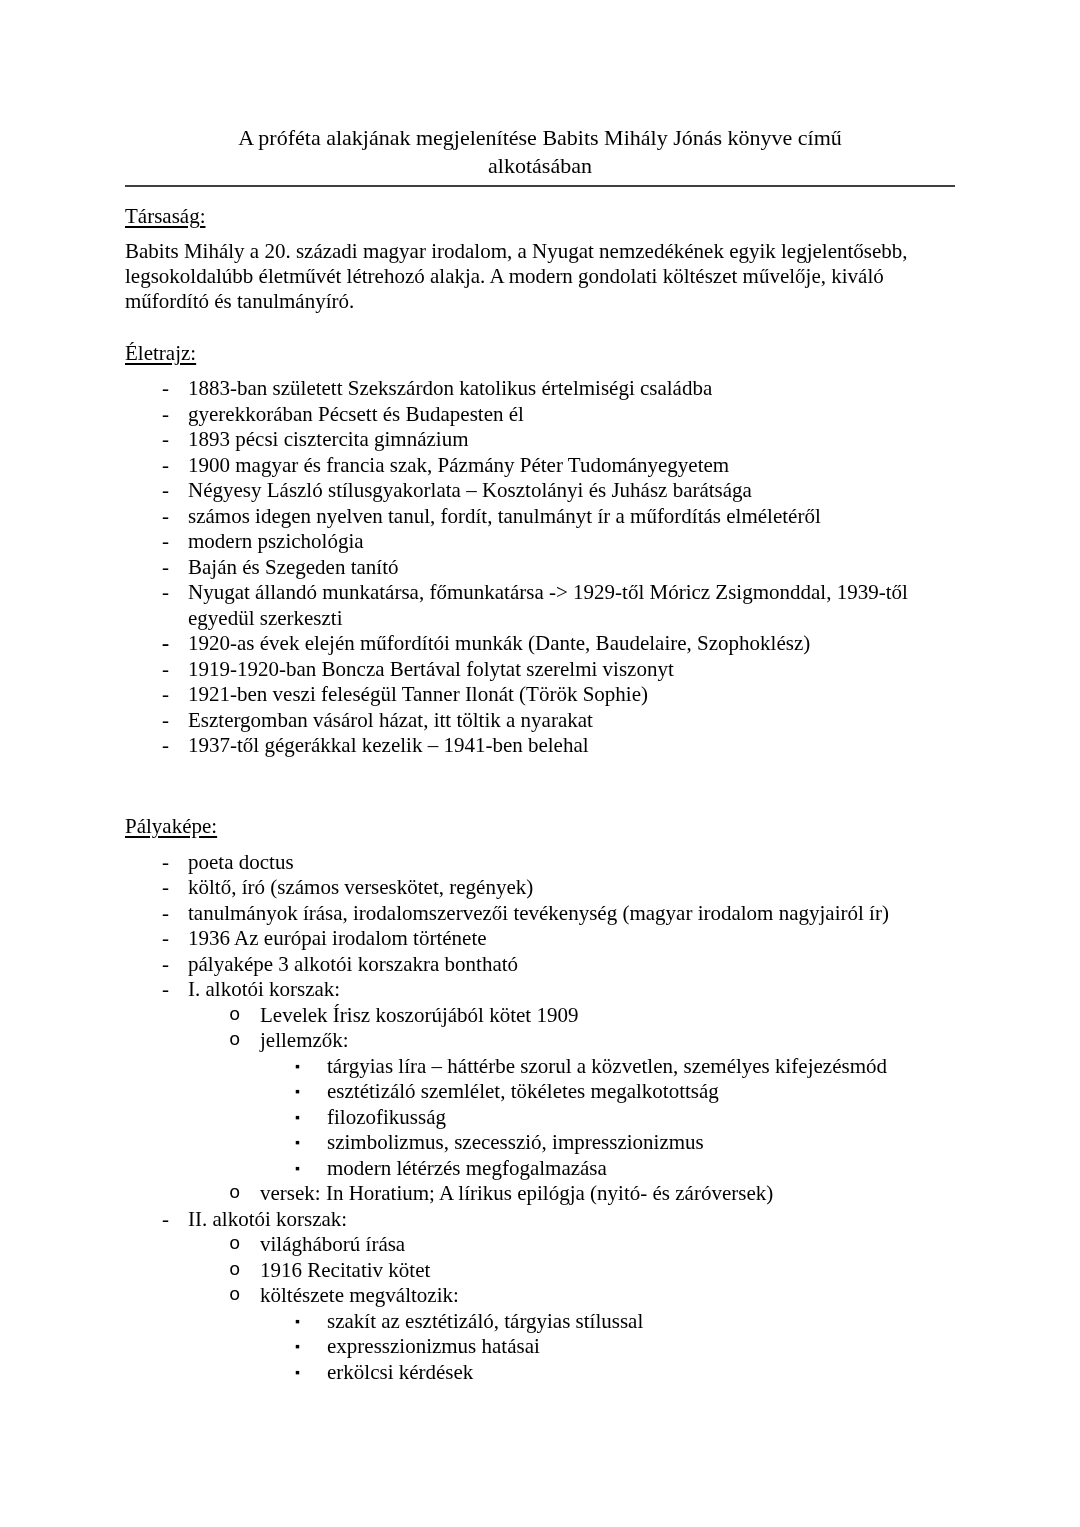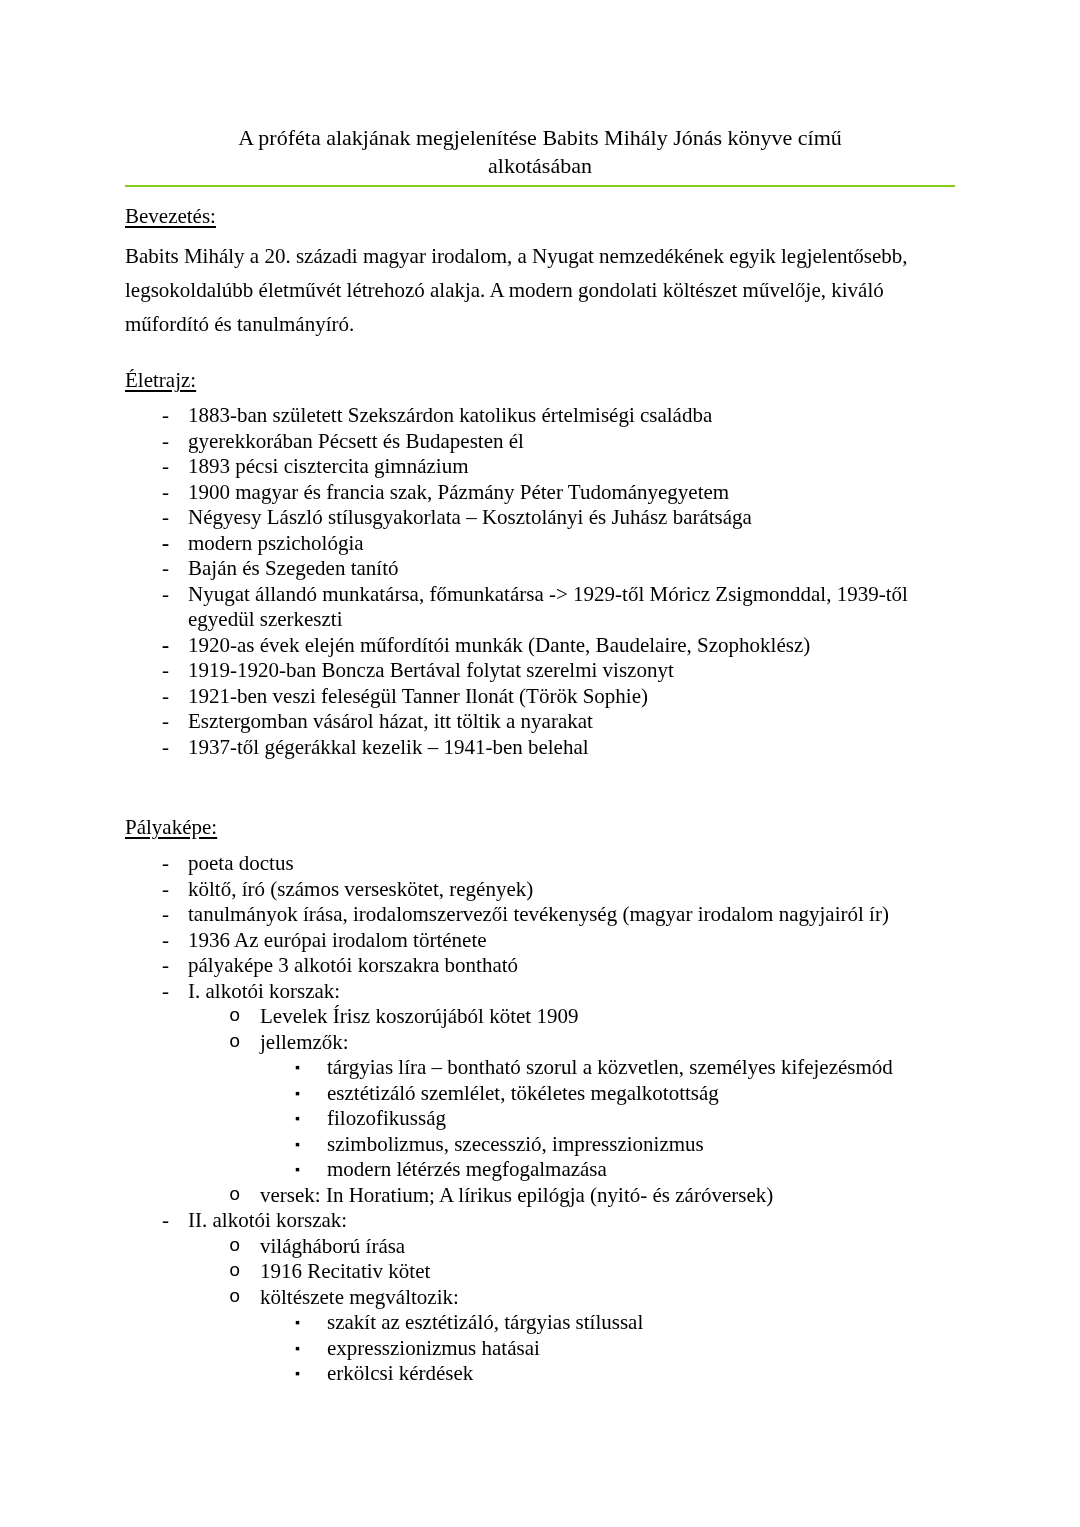--- a/index.html
+++ b/index.html
@@ -16,21 +16,21 @@
     overflow: hidden;
   }
   .page {
     box-sizing: border-box;
     width: 1080px;
     height: 1527px;
     padding: 124px 125px 0 125px;
   }
   
   .title-block {
-    border-bottom: 2px solid #84cc16;
+    border-bottom: 2px solid #404040;
     padding-bottom: 5px;
   }
   .title-line {
     text-align: center;
     font-size: 22px;
     line-height: 28px;
     white-space: nowrap;
   }
   
   .heading {
@@ -39,21 +39,21 @@
     text-decoration: underline;
     text-underline-offset: 3px;
   }
   .h-intro   { margin-top: 16px; }
   .h-bio     { margin-top: 26px; }
   .h-career  { margin-top: 54px; }
   
   .para {
     margin-top: 10px;
     font-size: 21px;
-    line-height: 34px;
+    line-height: 25px;
   }
   
   .list { margin-top: 10px; }
   .list-career { margin-top: 11px; }
   .li {
     position: relative;
     font-size: 21px;
     line-height: 25.5px;
   }
   .li .bullet {
@@ -70,33 +70,33 @@
 </head>
 <body>
 
 <div class="page">
 
   <div class="title-block">
     <div class="title-line">A próféta alakjának megjelenítése Babits Mihály Jónás könyve című</div>
     <div class="title-line">alkotásában</div>
   </div>
 
-  <div class="heading h-intro">Bevezetés:</div>
+  <div class="heading h-intro">Társaság:</div>
 
   <div class="para">Babits Mihály a 20. századi magyar irodalom, a Nyugat nemzedékének egyik legjelentősebb, legsokoldalúbb életművét létrehozó alakja. A modern gondolati költészet művelője, kiváló műfordító és tanulmányíró.</div>
 
   <div class="heading h-bio">Életrajz:</div>
 
   <div class="list list-bio">
       <div class="li lvl1"><span class="bullet">-</span><span class="li-text">1883-ban született Szekszárdon katolikus értelmiségi családba</span></div>
       <div class="li lvl1"><span class="bullet">-</span><span class="li-text">gyerekkorában Pécsett és Budapesten él</span></div>
       <div class="li lvl1"><span class="bullet">-</span><span class="li-text">1893 pécsi cisztercita gimnázium</span></div>
       <div class="li lvl1"><span class="bullet">-</span><span class="li-text">1900 magyar és francia szak, Pázmány Péter Tudományegyetem</span></div>
       <div class="li lvl1"><span class="bullet">-</span><span class="li-text">Négyesy László stílusgyakorlata – Kosztolányi és Juhász barátsága</span></div>
-      <div class="li lvl1"><span class="bullet">-</span></div>
+      <div class="li lvl1"><span class="bullet">-</span><span class="li-text">számos idegen nyelven tanul, fordít, tanulmányt ír a műfordítás elméletéről</span></div>
       <div class="li lvl1"><span class="bullet">-</span><span class="li-text">modern pszichológia</span></div>
       <div class="li lvl1"><span class="bullet">-</span><span class="li-text">Baján és Szegeden tanító</span></div>
       <div class="li lvl1"><span class="bullet">-</span><span class="li-text">Nyugat állandó munkatársa, főmunkatársa -&gt; 1929-től Móricz Zsigmonddal, 1939-től egyedül szerkeszti</span></div>
       <div class="li lvl1"><span class="bullet">-</span></div>
       <div class="li lvl1"><span class="bullet">-</span><span class="li-text">1920-as évek elején műfordítói munkák (Dante, Baudelaire, Szophoklész)</span></div>
       <div class="li lvl1"><span class="bullet">-</span><span class="li-text">1919-1920-ban Boncza Bertával folytat szerelmi viszonyt</span></div>
       <div class="li lvl1"><span class="bullet">-</span><span class="li-text">1921-ben veszi feleségül Tanner Ilonát (Török Sophie)</span></div>
       <div class="li lvl1"><span class="bullet">-</span><span class="li-text">Esztergomban vásárol házat, itt töltik a nyarakat</span></div>
       <div class="li lvl1"><span class="bullet">-</span><span class="li-text">1937-től gégerákkal kezelik – 1941-ben belehal</span></div>
     </div>
@@ -105,21 +105,21 @@
 
   <div class="list list-career">
       <div class="li lvl1"><span class="bullet">-</span><span class="li-text">poeta doctus</span></div>
       <div class="li lvl1"><span class="bullet">-</span><span class="li-text">költő, író (számos verseskötet, regények)</span></div>
       <div class="li lvl1"><span class="bullet">-</span><span class="li-text">tanulmányok írása, irodalomszervezői tevékenység (magyar irodalom nagyjairól ír)</span></div>
       <div class="li lvl1"><span class="bullet">-</span><span class="li-text">1936 Az európai irodalom története</span></div>
       <div class="li lvl1"><span class="bullet">-</span><span class="li-text">pályaképe 3 alkotói korszakra bontható</span></div>
       <div class="li lvl1"><span class="bullet">-</span><span class="li-text">I. alkotói korszak:</span></div>
       <div class="li lvl2"><span class="bullet">o</span><span class="li-text">Levelek Írisz koszorújából kötet 1909</span></div>
       <div class="li lvl2"><span class="bullet">o</span><span class="li-text">jellemzők:</span></div>
-      <div class="li lvl3"><span class="bullet">▪</span><span class="li-text">tárgyias líra – bontható szorul a közvetlen, személyes kifejezésmód</span></div>
+      <div class="li lvl3"><span class="bullet">▪</span><span class="li-text">tárgyias líra – háttérbe szorul a közvetlen, személyes kifejezésmód</span></div>
       <div class="li lvl3"><span class="bullet">▪</span><span class="li-text">esztétizáló szemlélet, tökéletes megalkotottság</span></div>
       <div class="li lvl3"><span class="bullet">▪</span><span class="li-text">filozofikusság</span></div>
       <div class="li lvl3"><span class="bullet">▪</span><span class="li-text">szimbolizmus, szecesszió, impresszionizmus</span></div>
       <div class="li lvl3"><span class="bullet">▪</span><span class="li-text">modern létérzés megfogalmazása</span></div>
       <div class="li lvl2"><span class="bullet">o</span><span class="li-text">versek: In Horatium; A lírikus epilógja (nyitó- és záróversek)</span></div>
       <div class="li lvl1"><span class="bullet">-</span><span class="li-text">II. alkotói korszak:</span></div>
       <div class="li lvl2"><span class="bullet">o</span><span class="li-text">világháború írása</span></div>
       <div class="li lvl2"><span class="bullet">o</span><span class="li-text">1916 Recitativ kötet</span></div>
       <div class="li lvl2"><span class="bullet">o</span><span class="li-text">költészete megváltozik:</span></div>
       <div class="li lvl3"><span class="bullet">▪</span><span class="li-text">szakít az esztétizáló, tárgyias stílussal</span></div>

